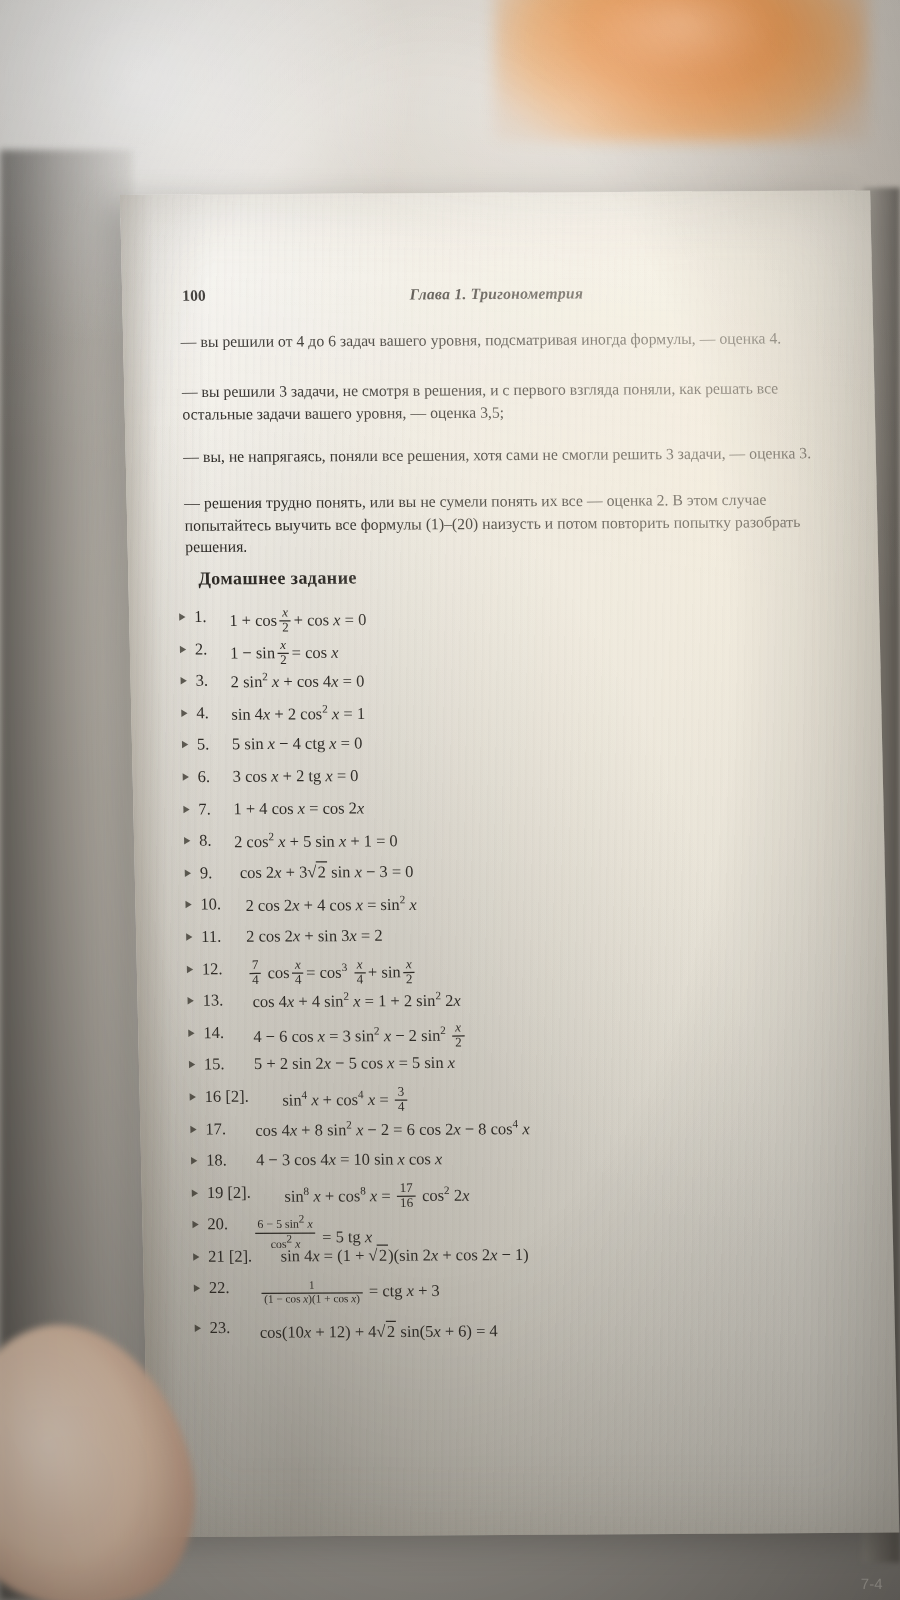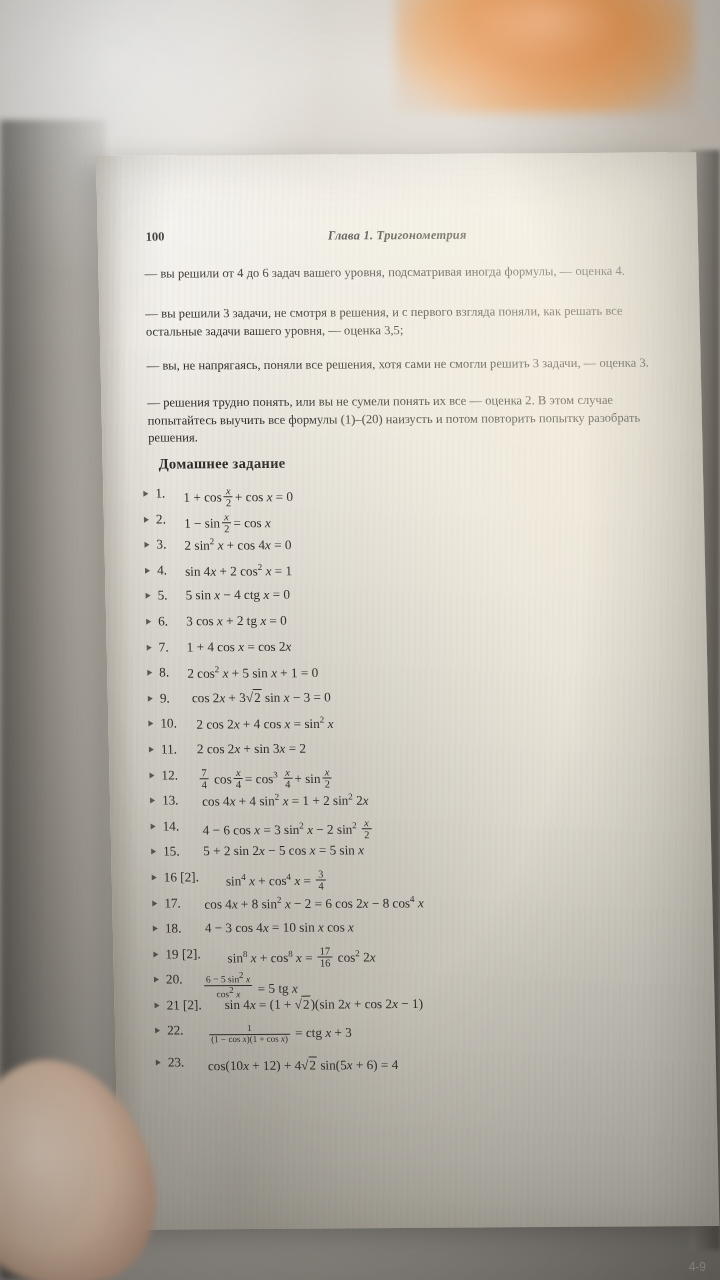--- a/index.html
+++ b/index.html
@@ -389,14 +389,14 @@
     <div id="pageShade"></div>
     <div id="blurTop"></div>
     <div id="softBlur"></div>
   </div>
 
   <div id="glare"></div>
   <div id="thumbShade"></div>
   <div id="thumb"></div>
   <div id="haze"></div>
   <div id="vignette"></div>
-  <div id="pgnum">4-9</div>
+  <div id="pgnum">7-4</div>
 </div>
 
 </body></html>

